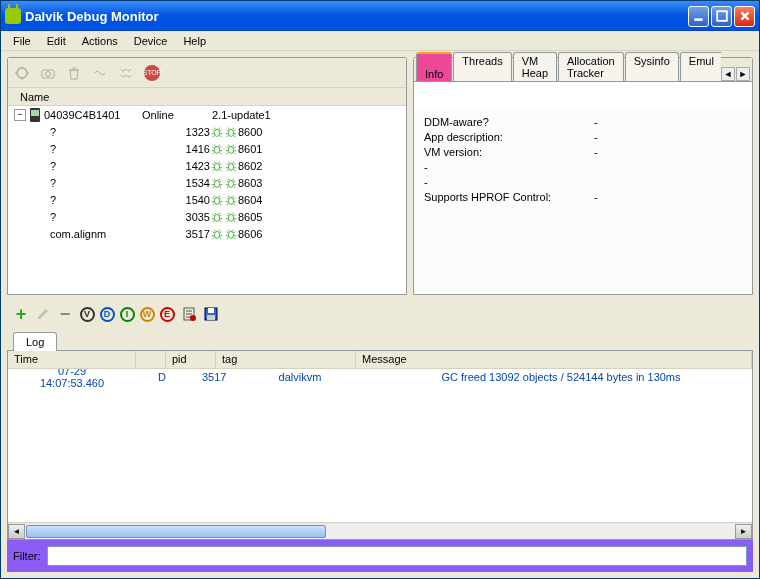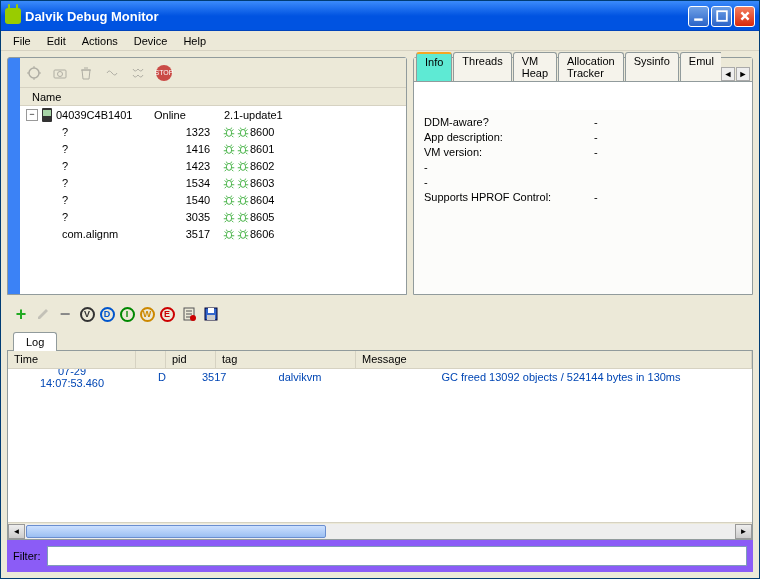--- a/index.html
+++ b/index.html
@@ -14,44 +14,44 @@
 .titlebar .app-icon::after { right: 3px; }
 .titlebar-buttons { margin-left: auto; display: flex; gap: 2px; }
 .tbtn { width: 21px; height: 21px; border: 1px solid #fff; border-radius: 3px; background: linear-gradient(to bottom, #6fa1e6, #2a63c8); color: white; font-weight: bold; font-size: 12px; display: flex; align-items: center; justify-content: center; cursor: pointer; }
 .tbtn.close { background: linear-gradient(to bottom, #f48060, #d9280c); }
 .tbtn svg { width: 12px; height: 12px; }
 
 .menubar { height: 20px; background: #ece9d8; display: flex; align-items: center; padding: 0 4px; border-bottom: 1px solid #d6d2c2; }
 .menubar span { padding: 2px 8px; cursor: pointer; }
 
 .top-area { display: flex; height: 250px; padding: 6px; gap: 6px; }
-.devices-panel { flex: 1; background: #3b82f6; border: 1px solid #919b9c; display: flex; flex-direction: column; border-radius: 3px 3px 0 0; padding-left: 12px; }
+.devices-panel { flex: 1; background: #0369a1; border: 1px solid #919b9c; display: flex; flex-direction: column; border-radius: 3px 3px 0 0; }
 .dev-toolbar { height: 30px; background: #ece9d8; border-bottom: 1px solid #d6d2c2; display: flex; align-items: center; padding: 0 6px; gap: 10px; }
 .tb-icon { width: 16px; height: 16px; opacity: 0.4; cursor: pointer; display: inline-flex; align-items: center; justify-content: center; }
 .tb-icon.stop { background: #c73a37; border-radius: 50%; color: white; font-size: 7px; opacity: 0.9; }
 
 .dev-header { height: 18px; background: #ece9d8; border-bottom: 1px solid #d6d2c2; display: flex; padding-left: 6px; align-items: center; }
 .dev-header .col { padding: 2px 6px; }
 .dev-table { flex: 1; overflow: auto; background: #fff; }
 .dev-row { display: flex; align-items: center; height: 17px; padding-left: 6px; }
 .dev-row .indent { width: 18px; display: inline-block; }
 .tree-toggle { width: 12px; height: 12px; border: 1px solid #999; background: #fff; display: inline-flex; align-items: center; justify-content: center; font-size: 9px; line-height: 1; margin-right: 4px; cursor: pointer; }
 .phone-icon { width: 10px; height: 14px; background: #333; border-radius: 1px; margin-right: 4px; position: relative; display: inline-block; }
 .phone-icon::after { content: ""; position: absolute; top: 2px; left: 1px; right: 1px; height: 6px; background: #a8d5a8; }
 .c-name { width: 112px; }
-.c-pid { width: 48px; text-align: center; }
+.c-pid { width: 48px; text-align: right; }
 .c-ic { width: 28px; }
 .c-port { width: 50px; }
 .bug-ic { display: inline-block; width: 14px; height: 14px; position: relative;}
 .bug-ic svg { width: 14px; height: 14px; }
 
 .info-panel { width: 340px; background: #fff; border: 1px solid #919b9c; display: flex; flex-direction: column; border-radius: 3px 3px 0 0; }
 .tabstrip { display: flex; align-items: flex-end; background: #ece9d8; border-bottom: 1px solid #919b9c; padding: 4px 2px 0 2px; height: 24px; position: relative; }
 .tab { padding: 2px 8px; background: #f5f3eb; border: 1px solid #919b9c; border-bottom: none; border-radius: 3px 3px 0 0; margin-right: 1px; cursor: pointer; font-size: 11px; position: relative; }
-.tab.active { background: #5eead4; border-top: 2px solid #f5a623; padding-top: 2px; z-index: 1; margin-bottom: -1px; }
+.tab.active { background: #ec4899; border-top: 2px solid #f5a623; padding-top: 14px; z-index: 1; margin-bottom: -1px; }
 .tab-arrows { margin-left: auto; display: flex; gap: 1px; }
 .tab-arrow { width: 14px; height: 14px; border: 1px solid #aaa; background: #eee; display: flex; align-items: center; justify-content: center; font-size: 9px; cursor: pointer; }
 .info-body { padding: 6px 10px; flex: 1; background: #fcfcfa; margin-top: 28px; }
 .info-line { display: flex; height: 15px; }
 .info-k { width: 170px; }
 .info-v { }
 
 .bottom-area { flex: 1; display: flex; flex-direction: column; padding: 0 6px 6px 6px; }
 .log-toolbar { height: 26px; display: flex; align-items: center; gap: 6px; padding: 0 6px; background: #ece9d8; }
 .lt-icon { width: 16px; height: 16px; display: inline-flex; align-items: center; justify-content: center; cursor: pointer; }

